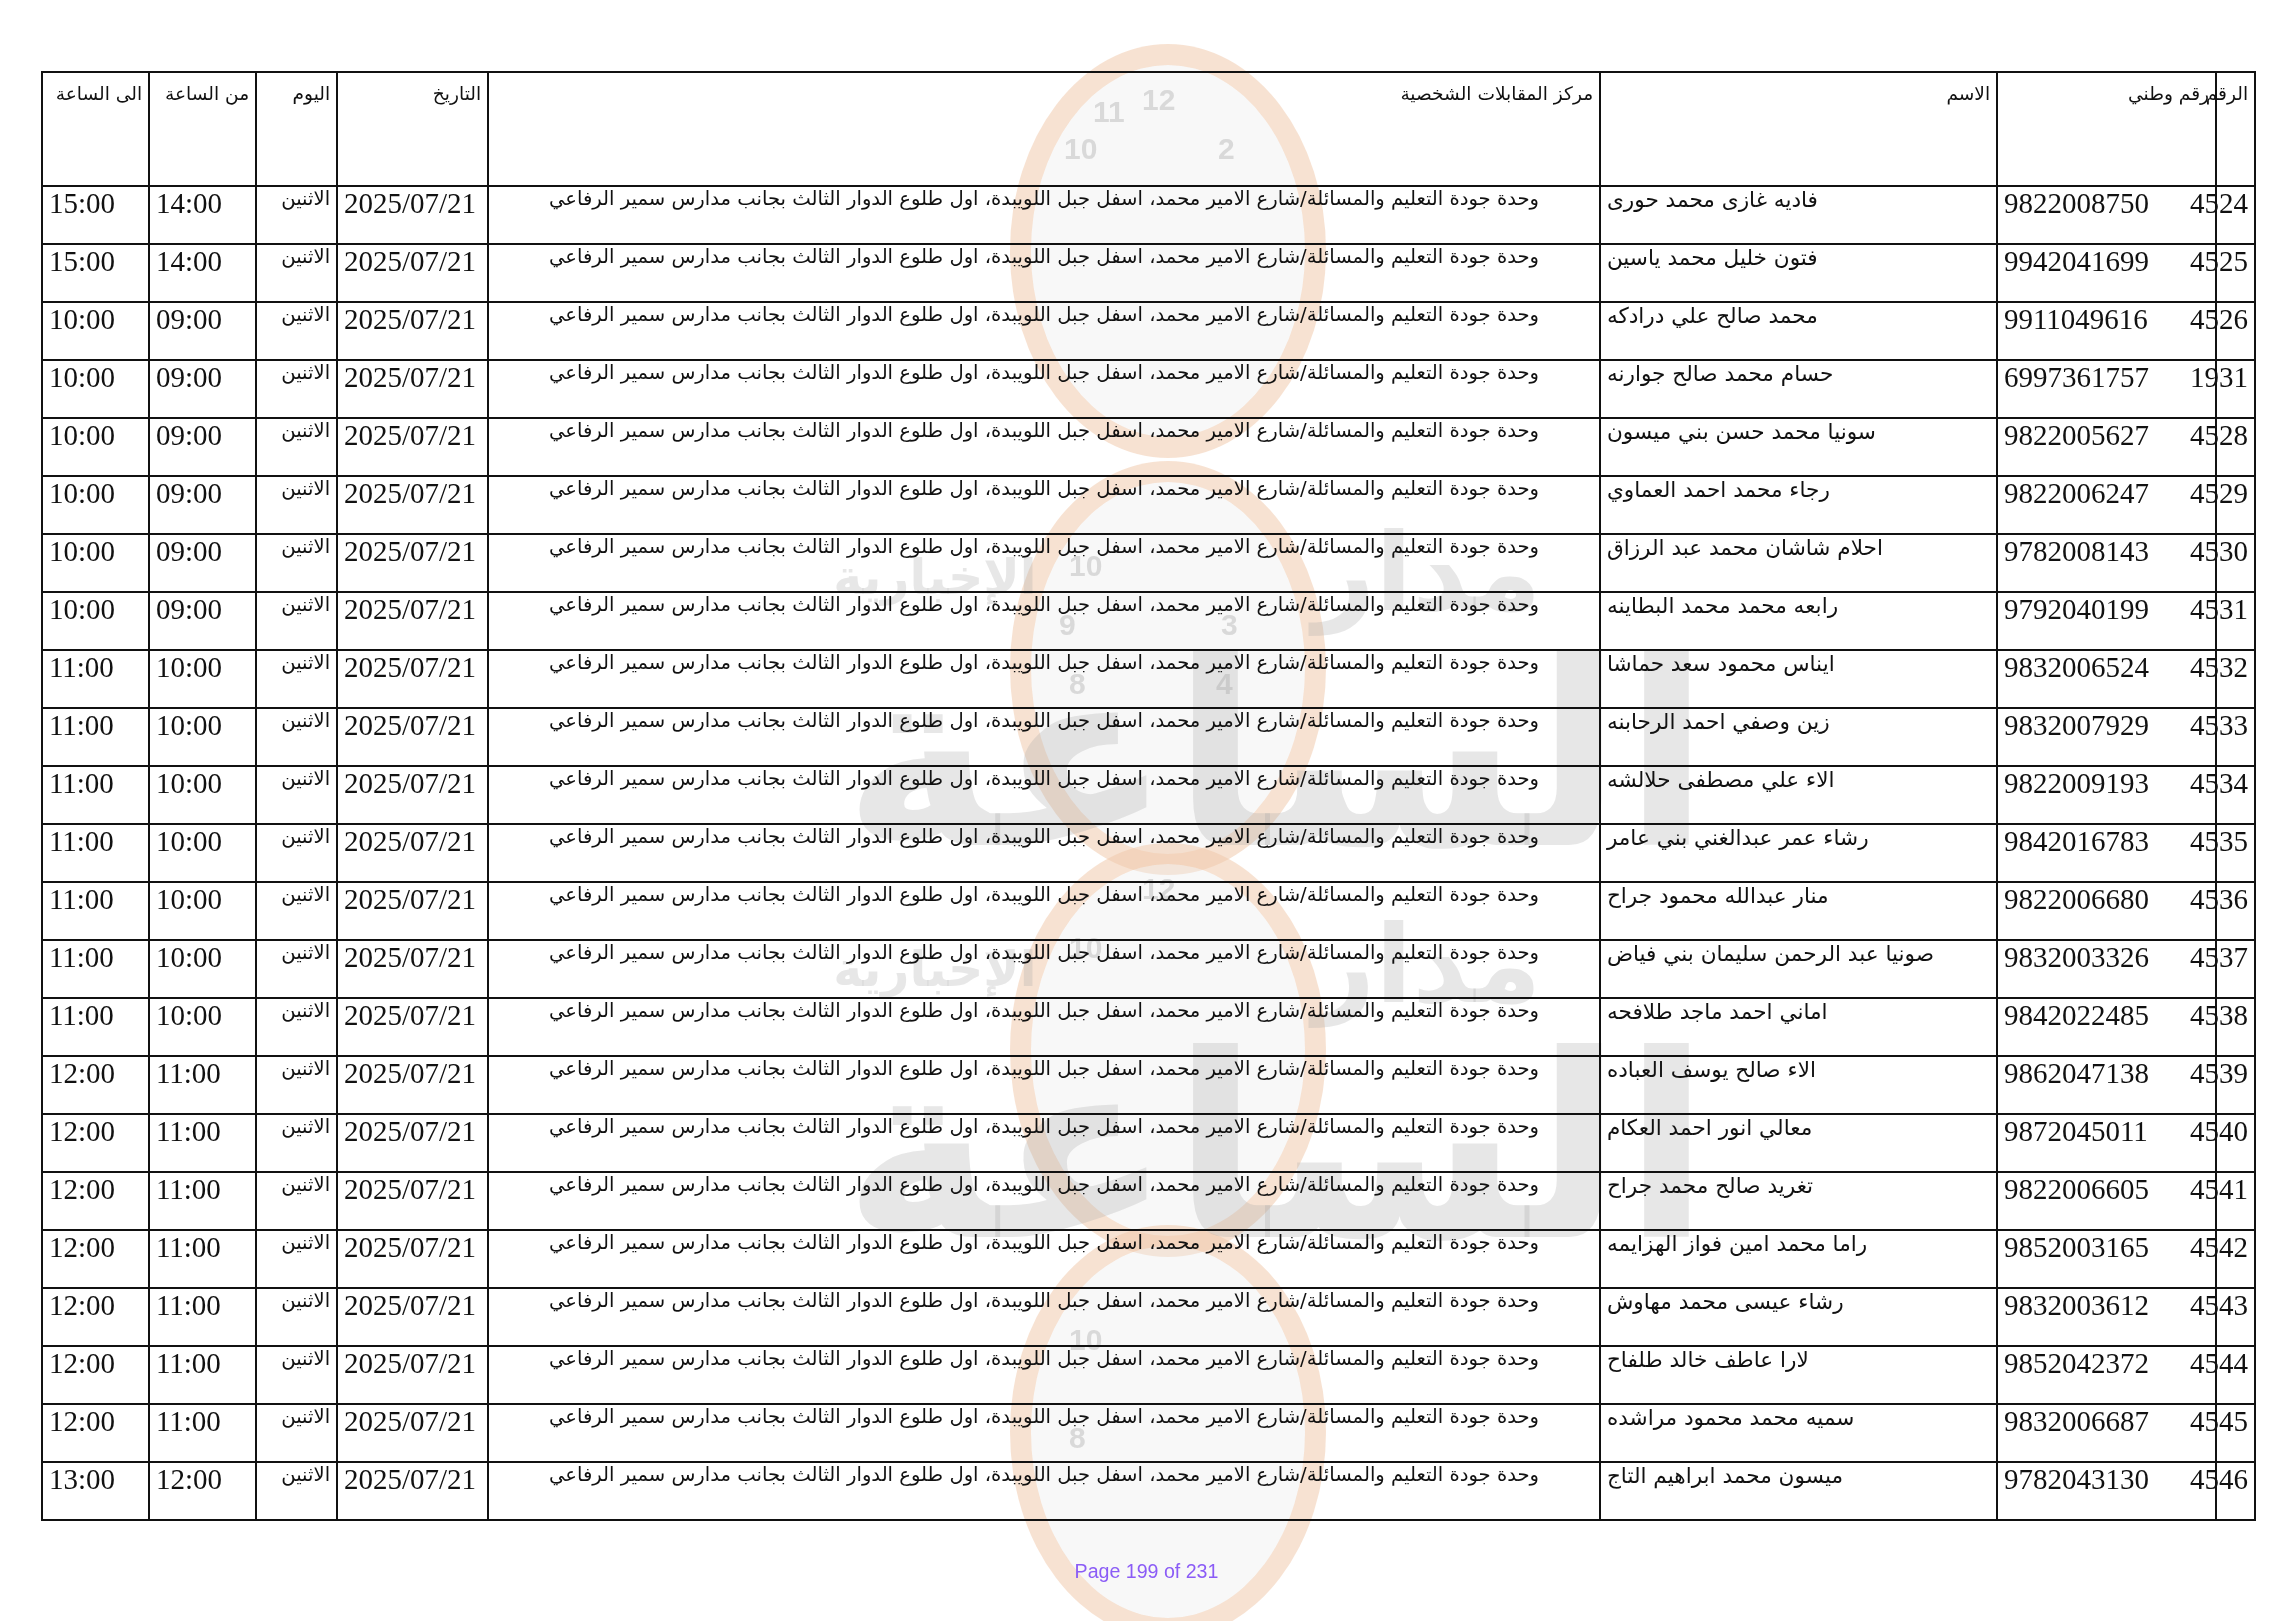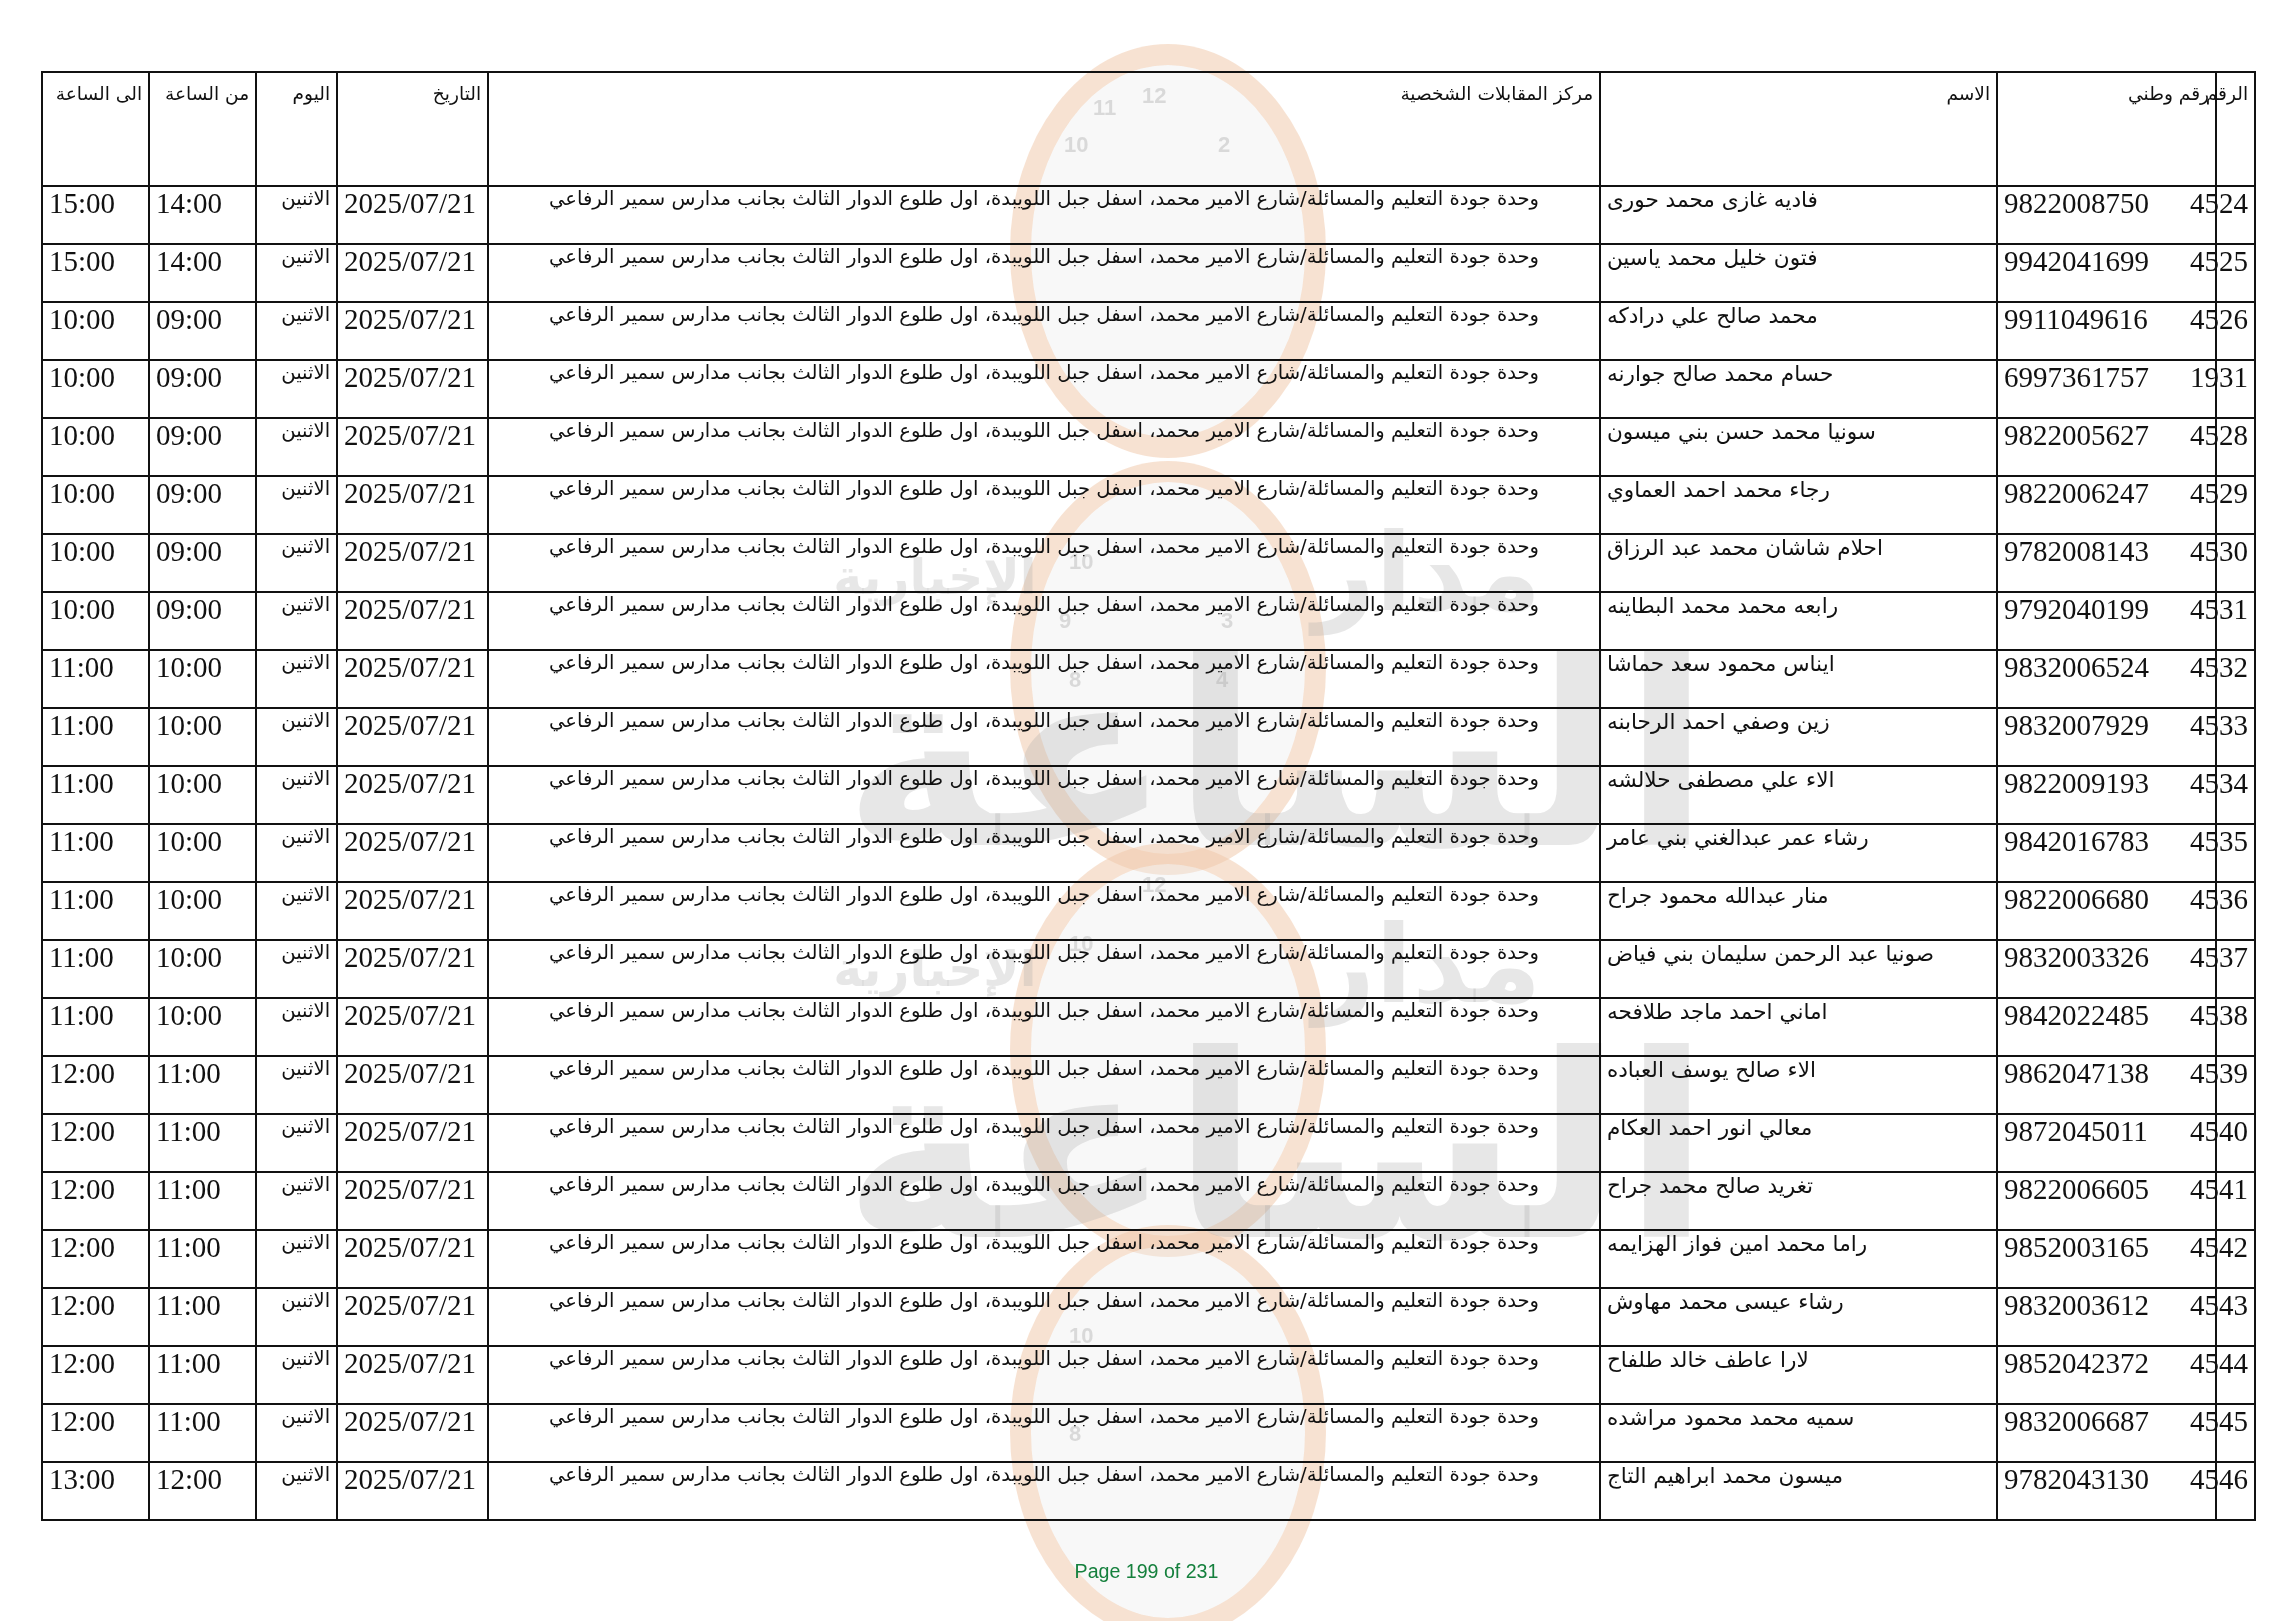--- a/index.html
+++ b/index.html
@@ -8,21 +8,21 @@
       font-family: "Liberation Serif", "DejaVu Serif", serif; color: #111;
     }
     .watermark { position: absolute; pointer-events: none; z-index: 0; }
     .wm-ring {
       position: absolute; border-radius: 50%;
       border: 21.6px solid rgba(244, 170, 110, 0.28);
       background: rgba(235, 235, 235, 0.35);
     }
     .wm-num {
       position: absolute; font-family: "Liberation Sans", sans-serif;
-      font-size: 22px; color: rgba(160,160,160,0.35); font-weight: bold;
+      font-size: 30px; color: rgba(160,160,160,0.35); font-weight: bold;
     }
     .wm-text {
       position: absolute; font-family: "DejaVu Sans", sans-serif; font-weight: bold;
       color: rgba(170,170,170,0.28); white-space: nowrap;
     }
     table.sheet {
       position: absolute; left: 41px; top: 71px; width: 2213px;
       border-collapse: collapse; table-layout: fixed; z-index: 1; direction: rtl;
     }
     table.sheet td, table.sheet th {
@@ -36,21 +36,21 @@
     table.sheet td { height: 56px; }
     td.num { font-size: 29px; text-align: left; padding-top: 11.8px; font-family: "Liberation Serif", serif; }
     td.nid { font-size: 29px; text-align: left; padding-top: 11.8px; font-family: "Liberation Serif", serif; }
     td.name { font-size: 21.6px; font-family: "DejaVu Sans", sans-serif; text-align: left; padding-top: 11.8px; padding-right: 39px; }
     td.center { font-size: 19.6px; font-family: "DejaVu Sans", sans-serif; text-align: center; padding-top: 7.8px; }
     td.date { font-size: 29px; text-align: left; padding-top: 11.8px; direction: ltr; }
     td.day { font-size: 19.6px; font-family: "DejaVu Sans", sans-serif; text-align: right; padding-top: 13.7px; }
     td.time { font-size: 29px; text-align: left; padding-top: 13.7px; direction: ltr; }
     .footer {
       position: absolute; top: 1560px; left: 0; width: 2293px; text-align: center;
-      font-family: "Liberation Sans", sans-serif; font-size: 19.6px; color: #15803d; z-index: 1;
+      font-family: "Liberation Sans", sans-serif; font-size: 19.6px; color: #8b5cf6; z-index: 1;
     }
   </style>
 </head>
 <body>
 
 <div class="watermark" style="left:1010px; top:44px; width:314px; height:412px;">
   <div class="wm-ring" style="left:0; top:0; width:274px; height:372px;"></div>
   <span class="wm-num" style="left:132px; top:39px;">12</span>
   <span class="wm-num" style="left:83px; top:51px;">11</span>
   <span class="wm-num" style="left:54px; top:88px;">10</span>

